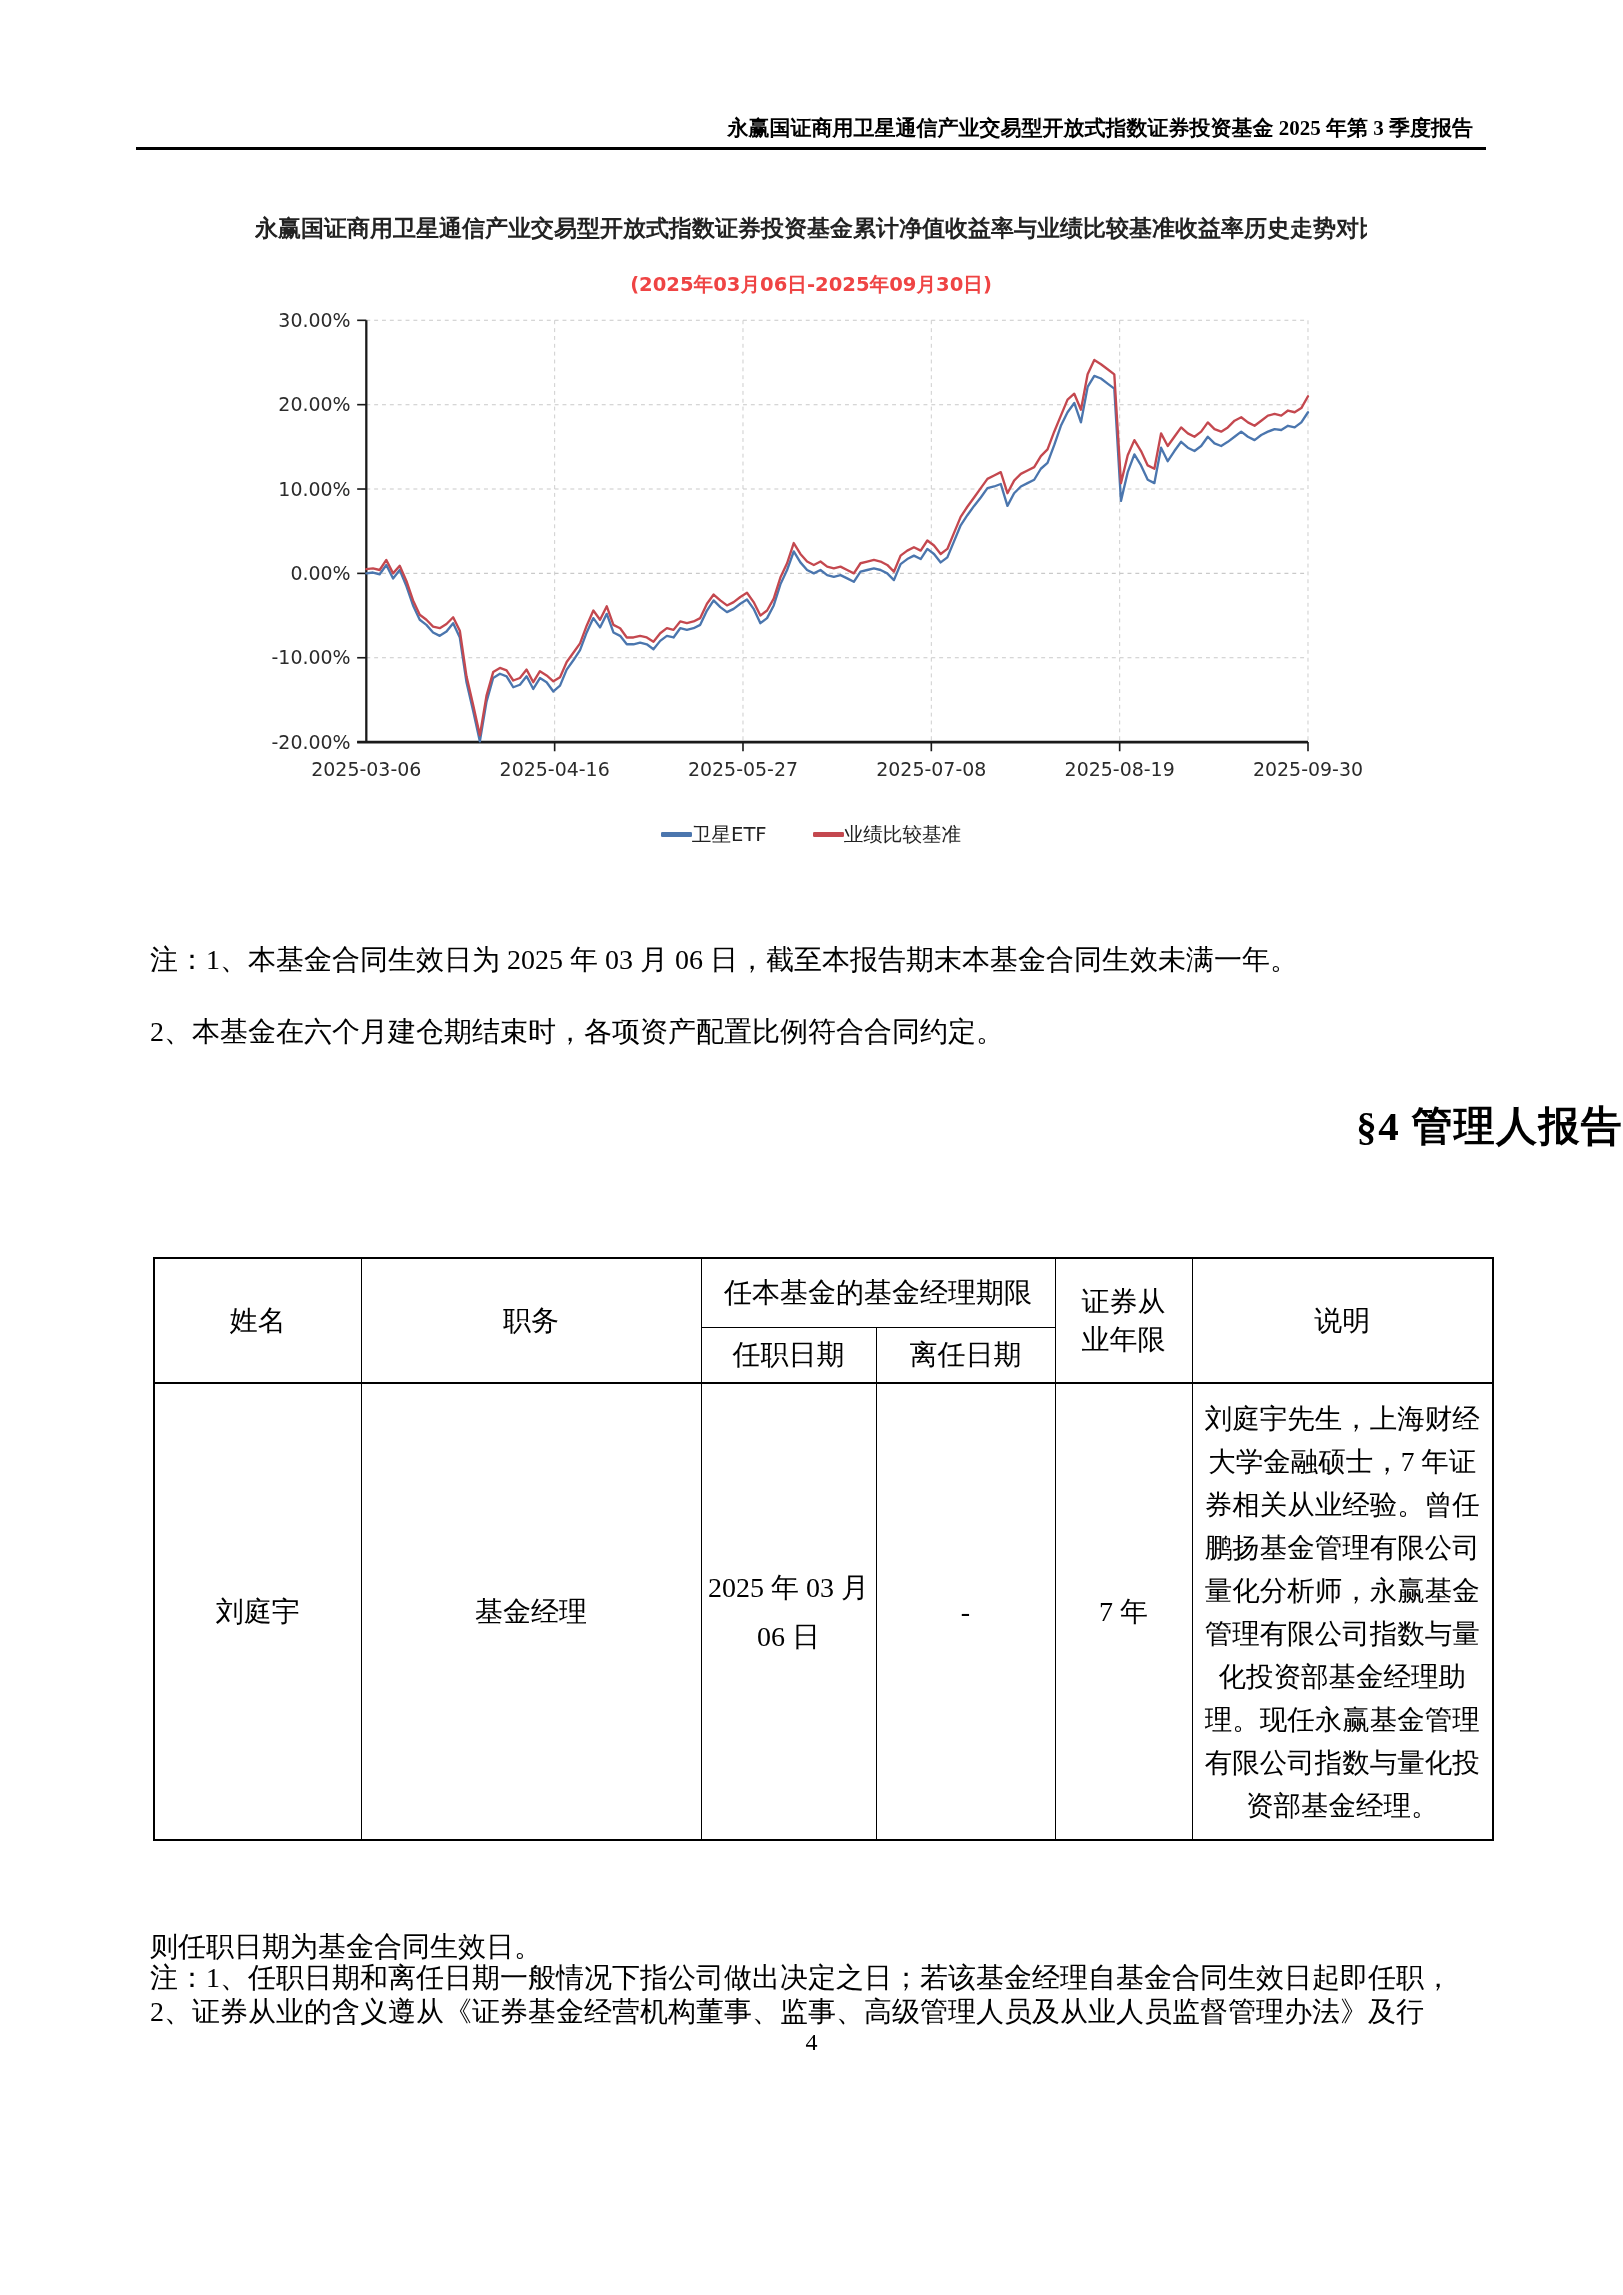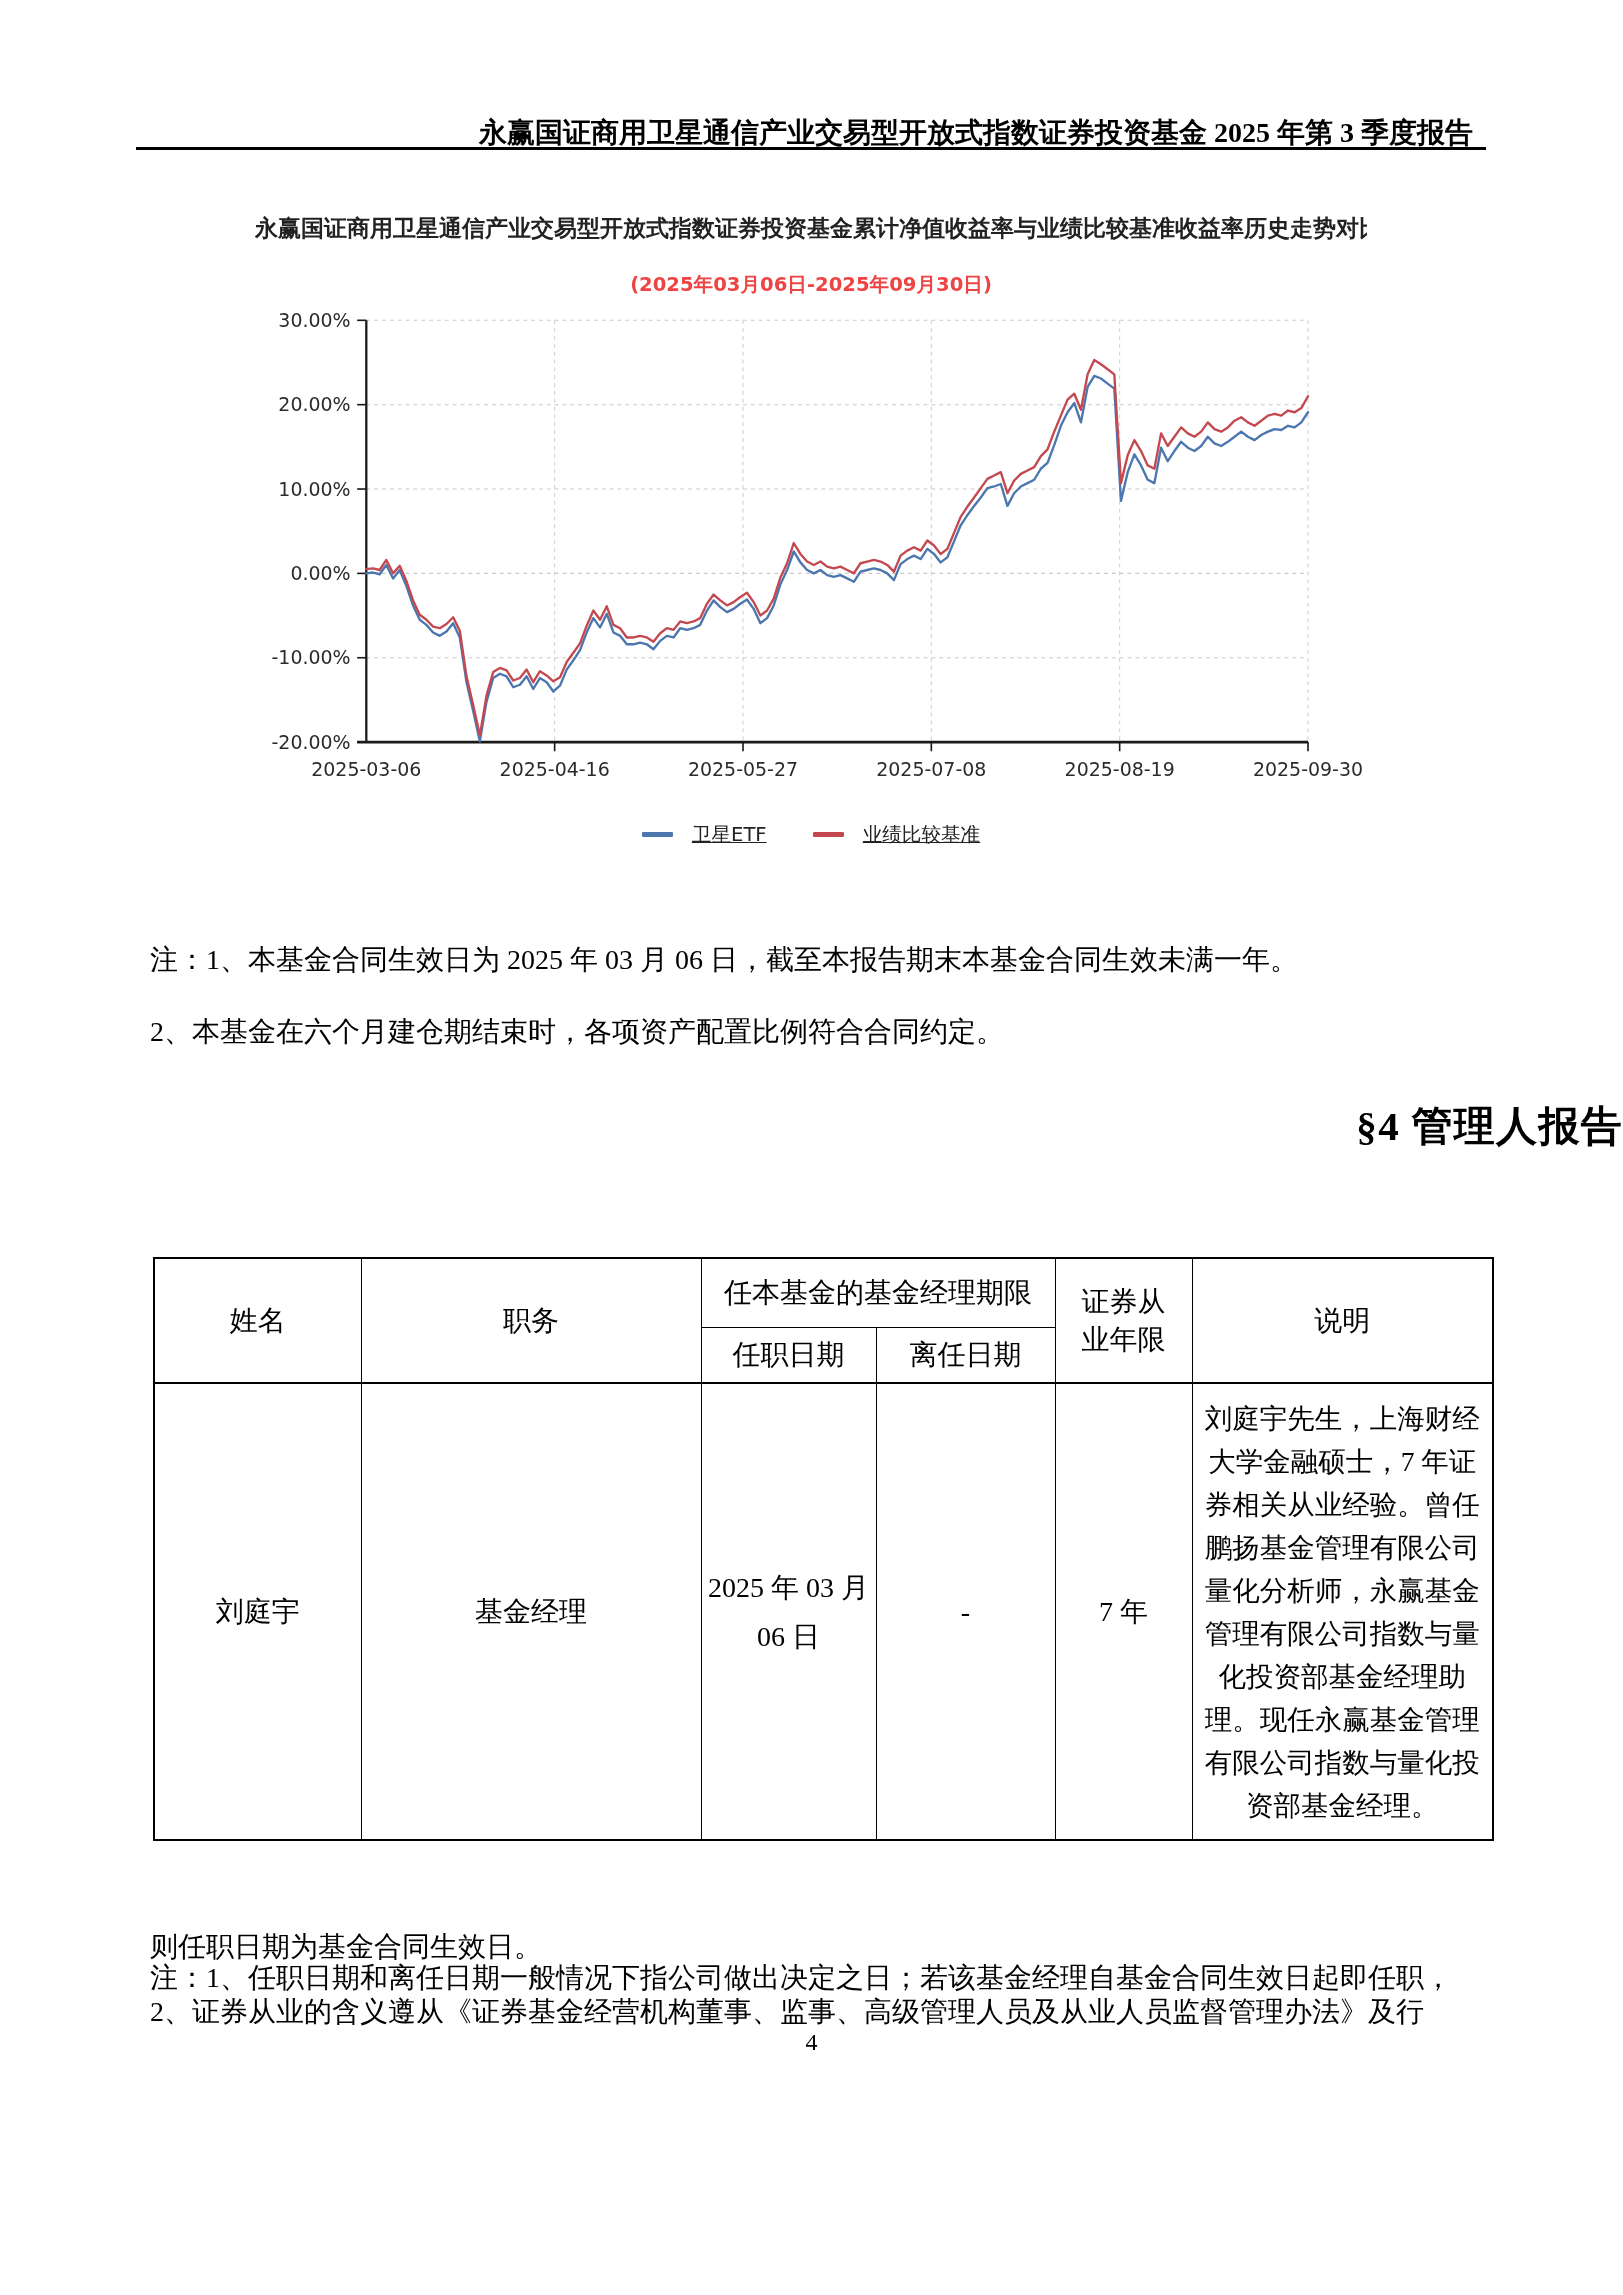--- a/index.html
+++ b/index.html
@@ -2,21 +2,21 @@
 <html style="font-size:10.5px"><head>
 <meta charset="utf-8">
 <style>
   html,body{margin:0;padding:0;background:#888;}
   .page{
     position:relative;width:1623px;height:2295px;background:#ffffff;
     font-family:"Liberation Serif","DejaVu Serif",serif;color:#000;overflow:hidden;
   }
   .doc-header{
     position:absolute;top:114px;left:150px;width:1323px;
-    font-size:28px;font-weight:bold;text-align:right;white-space:nowrap;
+    font-size:21px;font-weight:bold;text-align:right;white-space:nowrap;
   }
   .header-rule{
     position:absolute;top:147px;left:136px;width:1350px;height:3.3px;background:#000;
   }
   .chart-block{position:absolute;top:206px;left:255px;width:1112px;height:674px;}
   .chart-title{
     position:absolute;top:6.5px;left:0;width:1112px;height:35px;
     font-family:"DejaVu Sans","Liberation Sans",sans-serif;
     font-size:23px;font-weight:bold;color:#222;white-space:nowrap;overflow:hidden;
   }
@@ -25,21 +25,21 @@
     font-family:"DejaVu Sans","Liberation Sans",sans-serif;
     font-size:19.6px;font-weight:bold;color:#ef4444;
   }
   .chart-svg{position:absolute;top:96px;left:0;}
   .chart-svg text{font-family:"DejaVu Sans","Liberation Sans",sans-serif;font-size:29px;fill:#2b2b2b;}
   .chart-legend{
     position:absolute;top:612px;left:0;width:1112px;height:33px;
     display:flex;justify-content:center;align-items:center;gap:46px;
     font-family:"DejaVu Sans","Liberation Sans",sans-serif;font-size:19.6px;color:#222;
   }
-  .legend-item{display:flex;align-items:center;gap:19px;text-decoration:underline;}
+  .legend-item{display:flex;align-items:center;gap:0;}
   .legend-swatch{width:31px;height:4.6px;border-radius:1.3px;background:#999;}
   .note{
     position:absolute;left:150px;width:1348px;font-size:28px;line-height:1.25;
     white-space:nowrap;
   }
   .section-title{
     position:absolute;top:1099px;left:0;width:1623px;text-align:right;
     font-size:41px;font-weight:bold;letter-spacing:1.3px;
   }
   .subsection-title{

